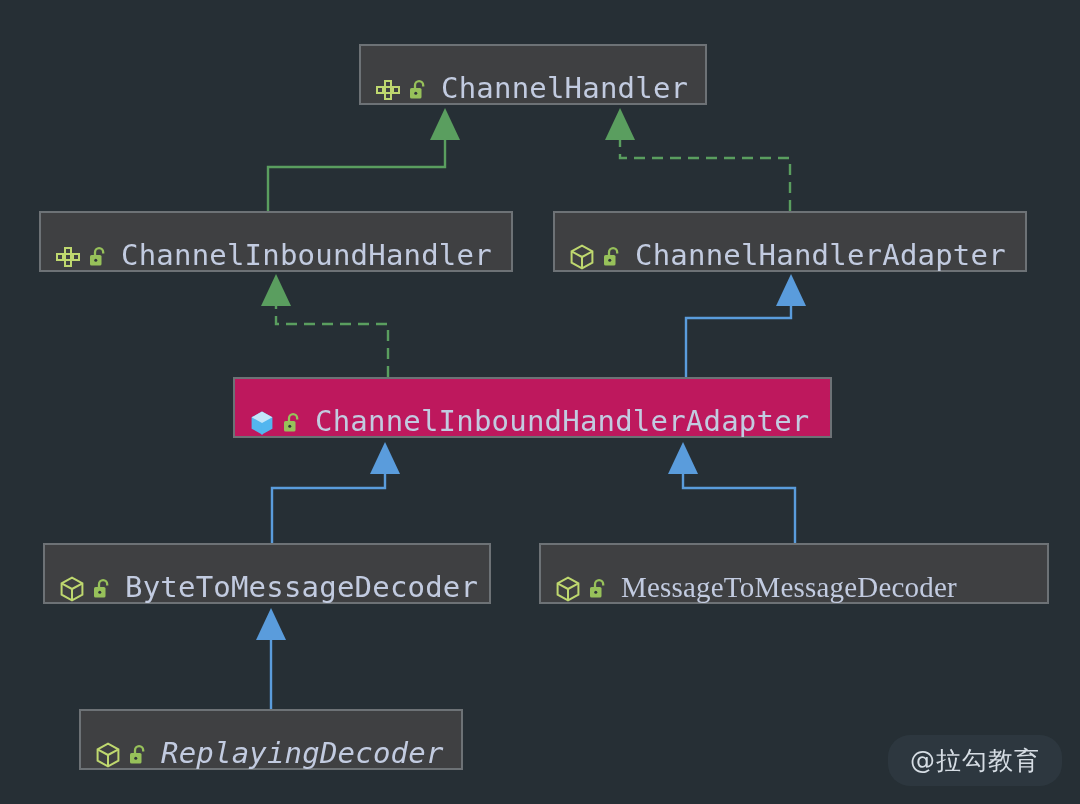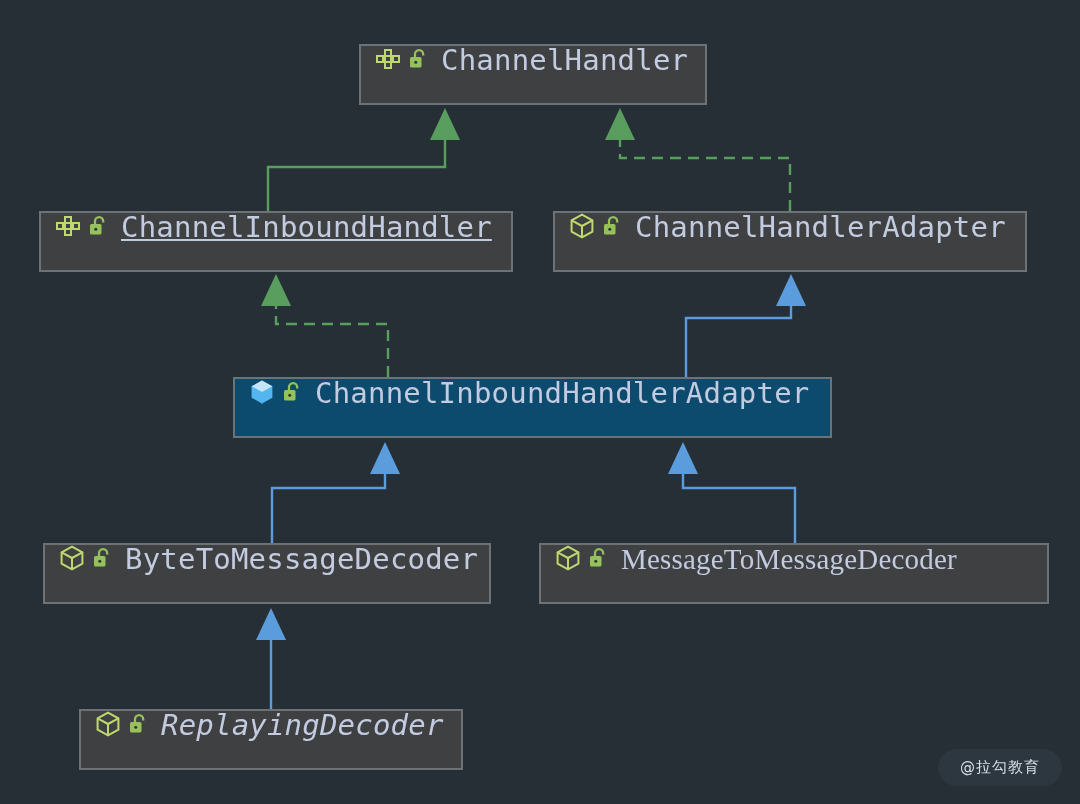--- a/index.html
+++ b/index.html
@@ -23,21 +23,21 @@
     width: 1080px;
     height: 804px;
     pointer-events: none;
   }
   .node {
     position: absolute;
     box-sizing: border-box;
     background: #3f4042;
     border: 2px solid #6d7276;
     display: flex;
-    align-items: flex-start;
+    align-items: flex-end;
     padding: 0 14px;
     white-space: nowrap;
     z-index: 5;
   }
   .node .icons {
     display: flex;
     align-items: center;
     flex: 0 0 auto;
   }
   .node .icon-iface,
@@ -56,21 +56,21 @@
   }
   .watermark {
     position: absolute;
     right: 18px;
     bottom: 18px;
     background: rgba(46,56,64,0.92);
     color: #d6dde4;
     border-radius: 22px;
     padding: 9px 22px;
     font-family: "DejaVu Sans", "Liberation Sans", sans-serif;
-    font-size: 15px;
+    font-size: 25px;
     letter-spacing: 1px;
     z-index: 20;
   }
 </style>
 </head>
 <body>
 
 <div id="stage">
 
   <svg id="edges" viewBox="0 0 1080 804" xmlns="http://www.w3.org/2000/svg">
@@ -148,37 +148,37 @@
               <rect x="19" y="11" width="4" height="4"></rect>
               <rect x="11" y="11" width="4" height="4"></rect>
             </g>
           </svg>
           <svg class="icon-lock" width="20" height="22" viewBox="0 0 20 22">
             <path d="M7 9 V6.2 A4 4 0 0 1 15.2 6.2 V7.6" fill="none" stroke="#97c15a" stroke-width="2.3"></path>
             <rect x="2" y="9" width="11.5" height="10.5" rx="1.6" fill="#97c15a"></rect>
             <circle cx="7.75" cy="14.2" r="1.5" fill="#30343a"></circle>
           </svg>
         </span>
-        <span class="label" style="color: rgb(194, 203, 224); text-decoration: underline;">ChannelInboundHandler</span>
+        <span class="label" style="color: rgb(194, 203, 224);">ChannelInboundHandler</span>
       </div>
       <div class="node" style="left: 553px; top: 211px; width: 474px; height: 61px; background: rgb(63, 64, 66); border-color: rgb(109, 114, 118);">
         <span class="icons">
           <svg class="icon-class" width="26" height="26" viewBox="0 0 26 26">
             <path d="M13 1.6 L23.4 7.3 L23.4 18.7 L13 24.4 L2.6 18.7 L2.6 7.3 Z" fill="none" stroke="#bfd86f" stroke-width="2"></path>
             <path d="M2.6 7.3 L13 13 L23.4 7.3 M13 13 L13 24.4" fill="none" stroke="#bfd86f" stroke-width="2" stroke-linejoin="round"></path>
           </svg>
           <svg class="icon-lock" width="20" height="22" viewBox="0 0 20 22">
             <path d="M7 9 V6.2 A4 4 0 0 1 15.2 6.2 V7.6" fill="none" stroke="#97c15a" stroke-width="2.3"></path>
             <rect x="2" y="9" width="11.5" height="10.5" rx="1.6" fill="#97c15a"></rect>
             <circle cx="7.75" cy="14.2" r="1.5" fill="#30343a"></circle>
           </svg>
         </span>
         <span class="label" style="color: rgb(194, 203, 224);">ChannelHandlerAdapter</span>
       </div>
-      <div class="node" style="left: 233px; top: 377px; width: 599px; height: 61px; background: #0c4a6e; border-color: rgb(109, 114, 118);">
+      <div class="node" style="left: 233px; top: 377px; width: 599px; height: 61px; background: #be185d; border-color: rgb(109, 114, 118);">
         <span class="icons">
           <svg class="icon-class" width="26" height="26" viewBox="0 0 26 26">
             <path d="M13 1.6 L23.4 7.3 L23.4 18.7 L13 24.4 L2.6 18.7 L2.6 7.3 Z" fill="#53b6ef"></path>
             <path d="M13 1.6 L23.4 7.3 L13 13 L2.6 7.3 Z" fill="#cfeaf9" opacity="0.9"></path>
             <path d="M13 13 L13 24.4" stroke="#53b6ef" stroke-width="1.6" fill="none"></path>
           </svg>
           <svg class="icon-lock" width="20" height="22" viewBox="0 0 20 22">
             <path d="M7 9 V6.2 A4 4 0 0 1 15.2 6.2 V7.6" fill="none" stroke="#97c15a" stroke-width="2.3"></path>
             <rect x="2" y="9" width="11.5" height="10.5" rx="1.6" fill="#97c15a"></rect>
             <circle cx="7.75" cy="14.2" r="1.5" fill="#30343a"></circle>

